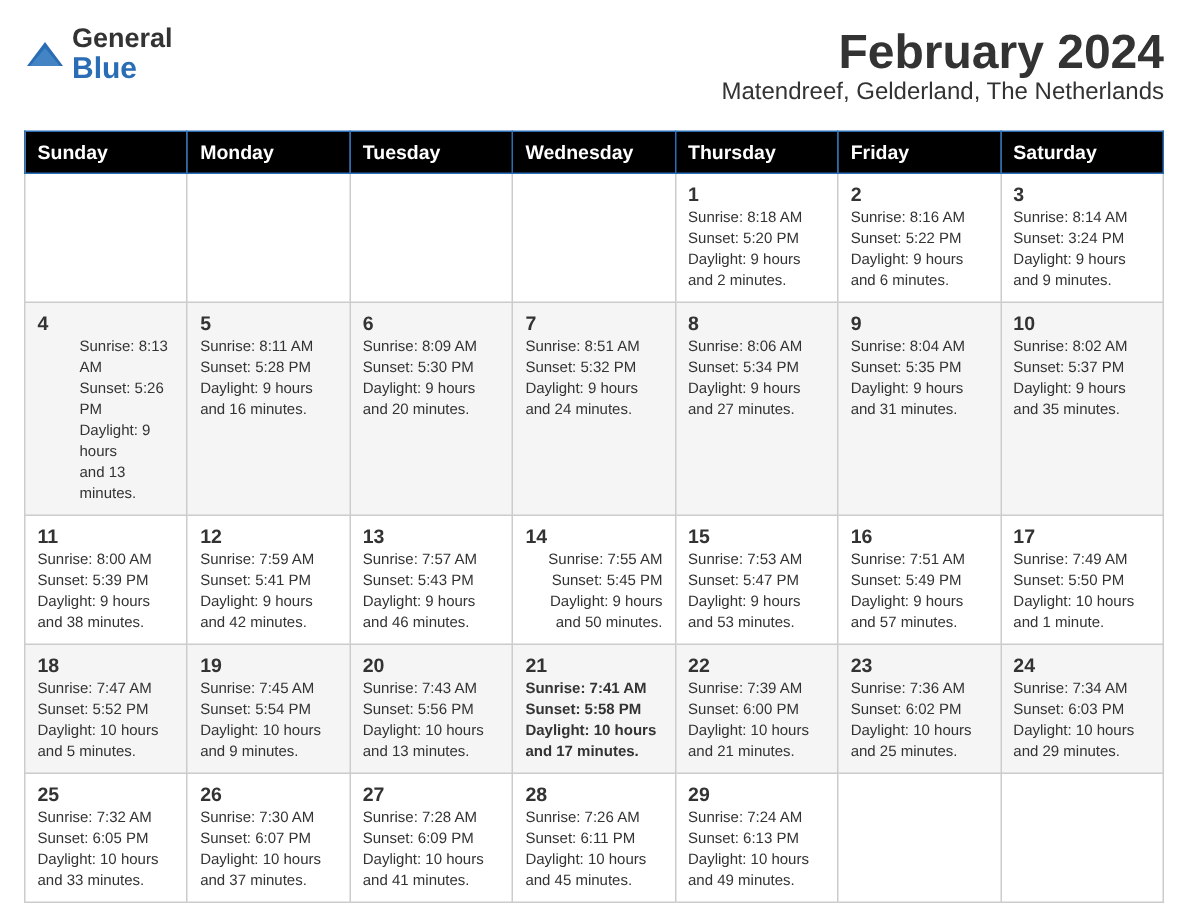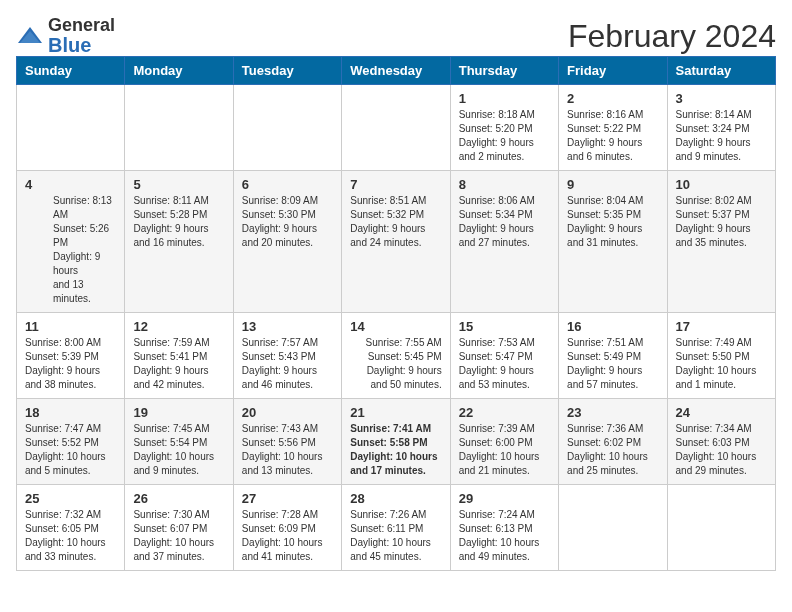--- a/index.html
+++ b/index.html
@@ -6,22 +6,22 @@
     body {
       font-family: Arial, sans-serif;
       background: #fff;
       width: 792px;
       min-height: 612px;
       padding: 16px;
     }
     .header-area {
       display: flex;
       justify-content: space-between;
-      align-items: center;
-      margin-bottom: 0;
+      align-items: flex-start;
+      margin-bottom: 16px;
     }
     .logo {
       display: flex;
       align-items: center;
       gap: 4px;
     }
     .logo-text-general {
       font-size: 18px;
       font-weight: bold;
       color: #333;
@@ -35,34 +35,34 @@
     }
     .logo-icon {
       width: 28px;
       height: 22px;
     }
     .title-area {
       text-align: right;
     }
     .month-title {
       font-size: 32px;
-      font-weight: normal;
+      font-weight: bold;
       color: #333;
     }
     .subtitle {
       font-size: 16px;
       color: #333;
     }
     .calendar-table {
       width: 100%;
       border-collapse: collapse;
       table-layout: fixed;
     }
     .calendar-table th {
-      background-color: #0369a1;
+      background-color: #000000;
       color: #fff;
       text-align: left;
       padding: 6px 8px;
       font-size: 13px;
       font-weight: bold;
       border: 1px solid #2a6db5;
     }
     .calendar-table td {
       vertical-align: top;
       padding: 6px 8px;
@@ -99,20 +99,21 @@
       <polygon points="14,2 26,18 2,18" fill="#2a6db5"></polygon>
       <polygon points="14,6 24,18 4,18" fill="#5b9bd5" opacity="0.5"></polygon>
     </svg>
     <div>
       <span class="logo-text-general">General</span><br>
       <span class="logo-text-blue">Blue</span>
     </div>
   </div>
   <div class="title-area">
     <div class="month-title">February 2024</div>
+    <div class="subtitle">Matendreef, Gelderland, The Netherlands</div>
   </div>
 </div>
 
 <table class="calendar-table">
   <thead>
     <tr id="weekday-header">
     <th>Sunday</th>
         <th>Monday</th>
         <th>Tuesday</th>
         <th>Wednesday</th>

